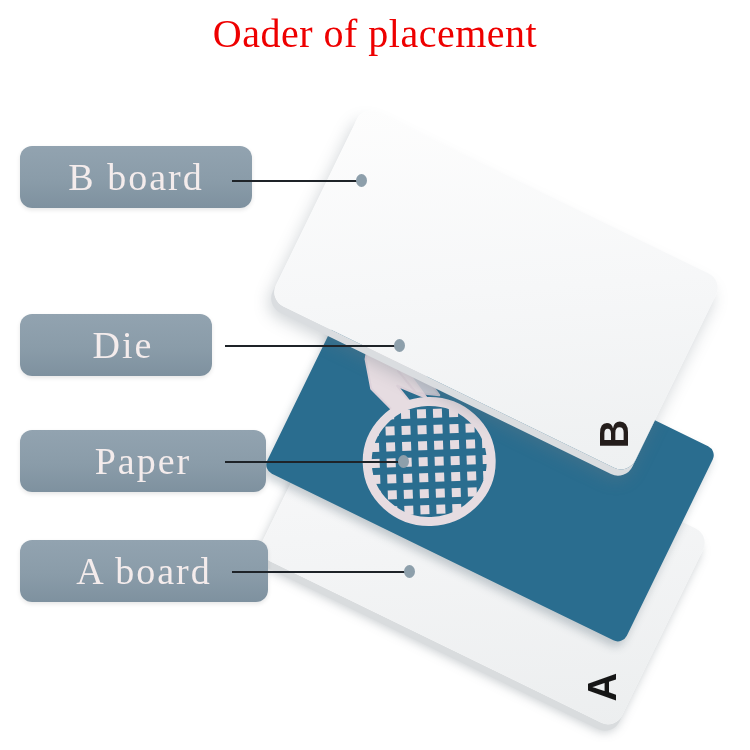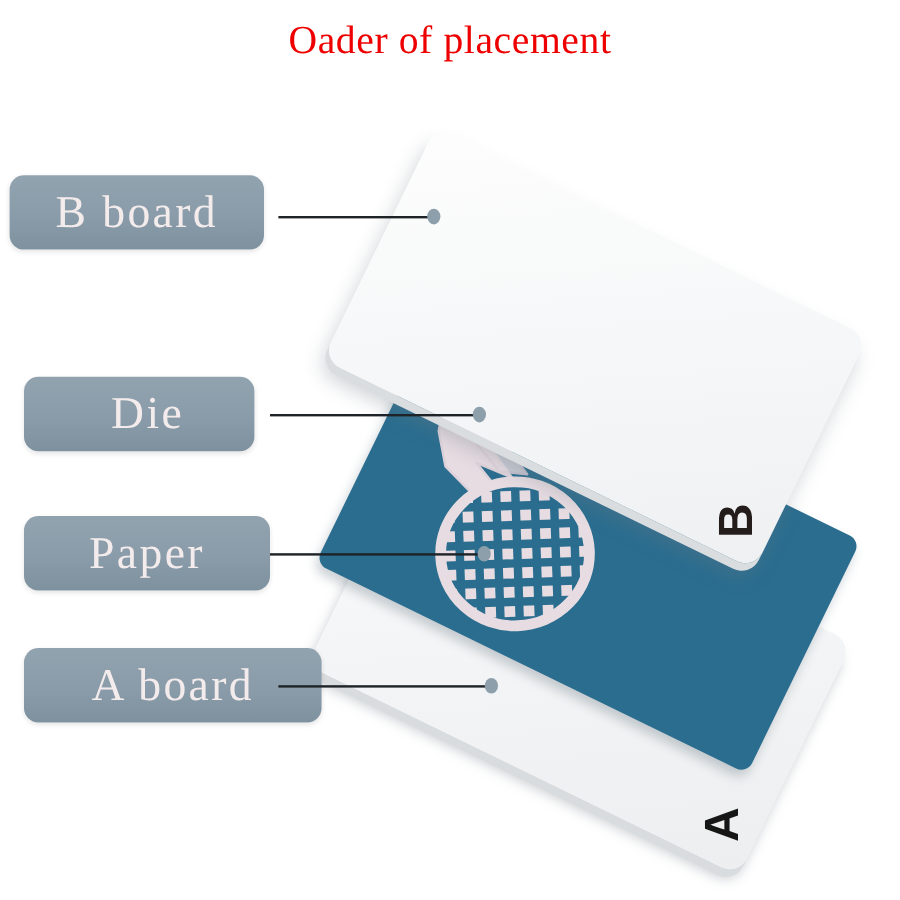--- a/index.html
+++ b/index.html
@@ -19,21 +19,21 @@
   }
 
   
   #title {
     position: absolute;
     top: 8px;
     left: 0;
     width: 750px;
     text-align: center;
     font-family: "Liberation Serif", "DejaVu Serif", serif;
-    font-size: 33px;
+    font-size: 40px;
     line-height: 52px;
     letter-spacing: 0.5px;
     color: #ee0000;
     white-space: nowrap;
   }
 
   
   #artwork {
     position: absolute;
     left: 0; top: 0;
@@ -146,29 +146,29 @@
   }
   .leader-dot {
     position: absolute;
     width: 11px;
     height: 13px;
     border-radius: 50%;
     background: #8d9fab;
   }
 
   
-  #callout-bboard { left: 8px;  top: 146px; width: 212px; }
+  #callout-bboard { left: 20px;  top: 146px; width: 232px; }
   #leader-bboard  { left: 232px; top: 180px; width: 128px; }
   #dot-bboard     { left: 356px; top: 174px; }
 
   #callout-die    { left: 20px;  top: 314px; width: 178px; padding-left: 14px; }
   #leader-die     { left: 225px; top: 345px; width: 173px; }
   #dot-die        { left: 394px; top: 339px; }
 
-  #callout-paper  { left: 20px;  top: 430px; width: 205px; }
+  #callout-paper  { left: 20px;  top: 430px; width: 246px; }
   #leader-paper   { left: 225px; top: 461px; width: 177px; }
   #dot-paper      { left: 398px; top: 455px; }
 
   #callout-aboard { left: 20px;  top: 540px; width: 248px; }
   #leader-aboard  { left: 232px; top: 571px; width: 174px; }
   #dot-aboard     { left: 404px; top: 565px; }
 </style>
 </head>
 <body>
 

